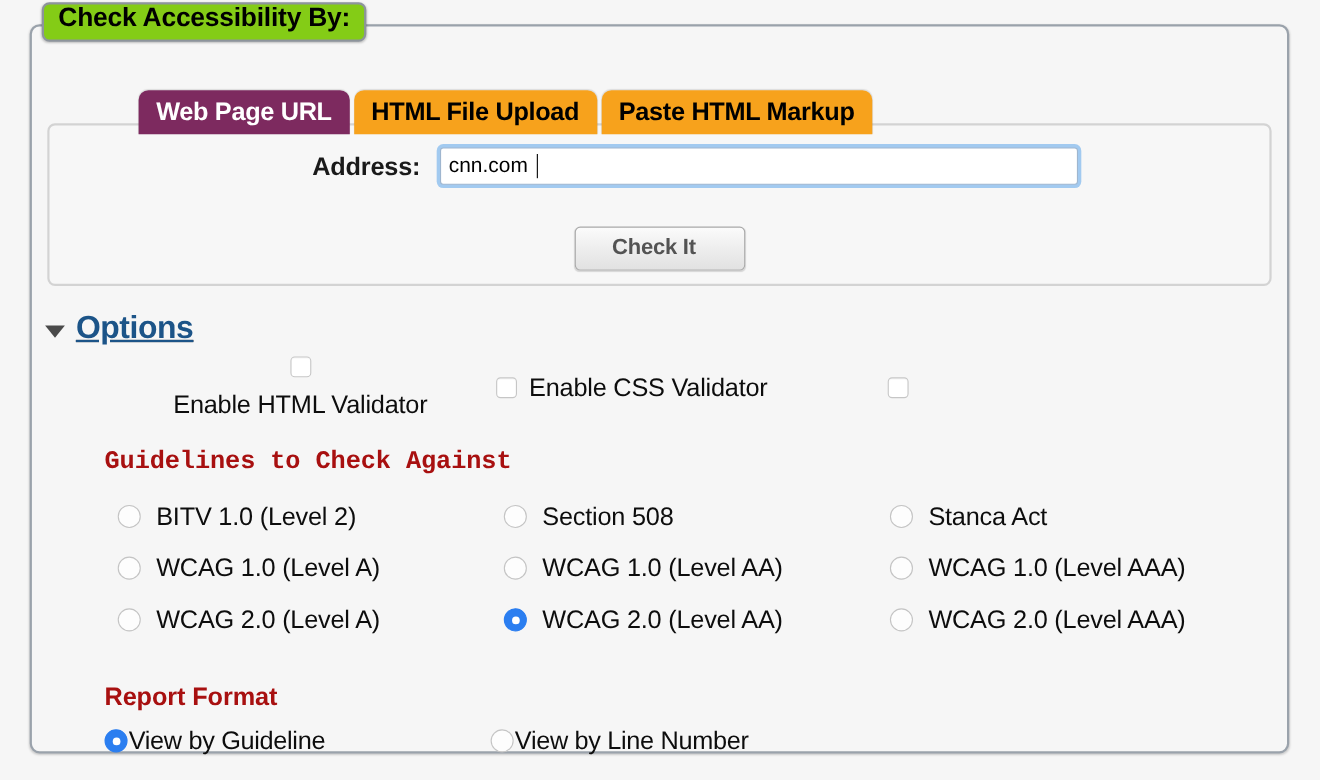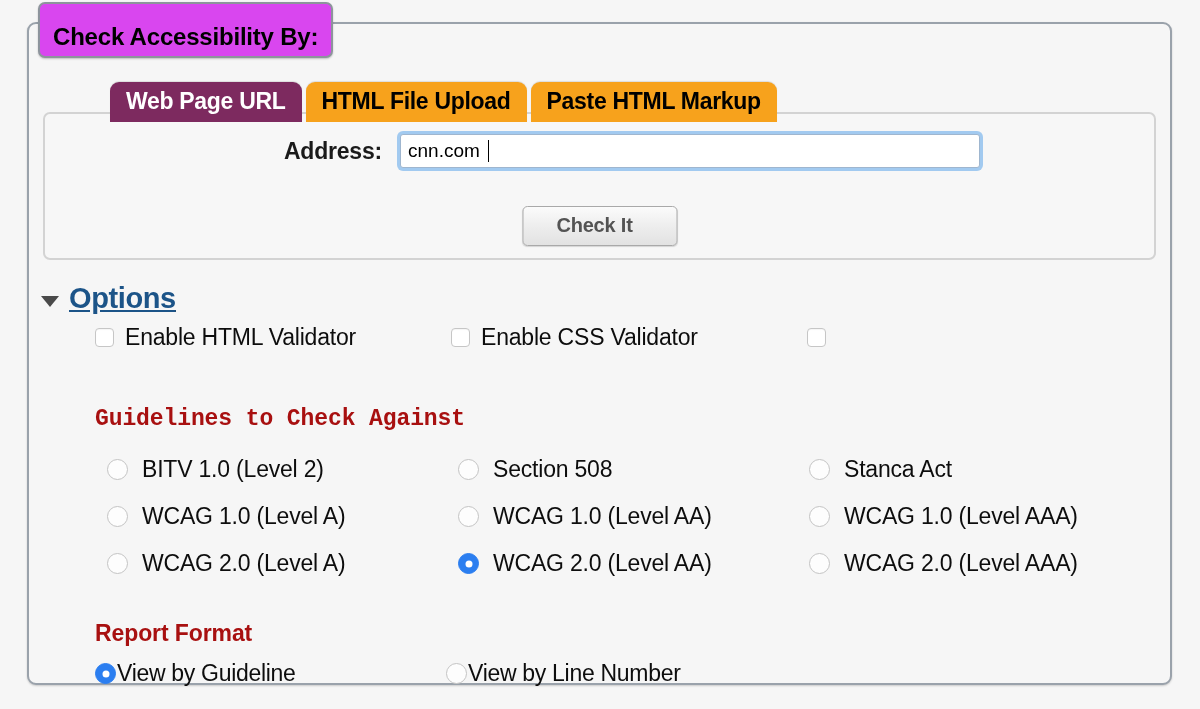--- a/index.html
+++ b/index.html
@@ -26,37 +26,37 @@
     border: 2px solid #9aa2ab;
     border-radius: 9px;
     background: #f6f6f6;
     box-shadow: 0 1px 2px rgba(0,0,0,0.18);
   }
 
   .legend-title {
     position: absolute;
     left: 9px;
     top: -22px;
-    background: #d946ef;
+    background: #84cc16;
     border: 2px solid #8d949c;
     border-radius: 7px;
-    padding: 20px 13px 6px 13px;
+    padding: 0 13px 6px 13px;
     font-size: 24px;
     font-weight: bold;
     color: #000000;
     letter-spacing: -0.2px;
     line-height: 26px;
     box-shadow: 0 1px 2px rgba(0,0,0,0.22);
     white-space: nowrap;
   }
 
   
   .tab-strip {
     position: absolute;
-    left: 81px;
+    left: 97px;
     top: 58px;
     display: flex;
     align-items: flex-end;
     gap: 4px;
     z-index: 5;
   }
   .tab {
     border-radius: 9px 9px 0 0;
     padding: 6px 16px 7px 16px;
     font-size: 23px;
@@ -189,21 +189,21 @@
     top: 300px;
     width: 1000px;
     display: flex;
   }
   .checkbox-item {
     display: flex;
     align-items: center;
     gap: 11px;
     cursor: pointer;
   }
-  .cb-1 { width: 356px; }
+  .cb-1 { width: 356px; flex-direction: column; }
   .cb-2 { width: 356px; }
 
   .checkbox-box {
     width: 19px;
     height: 19px;
     box-sizing: border-box;
     border: 1px solid #c6c6c6;
     border-radius: 4px;
     background: #ffffff;
     box-shadow: inset 0 1px 1px rgba(0,0,0,0.04);

